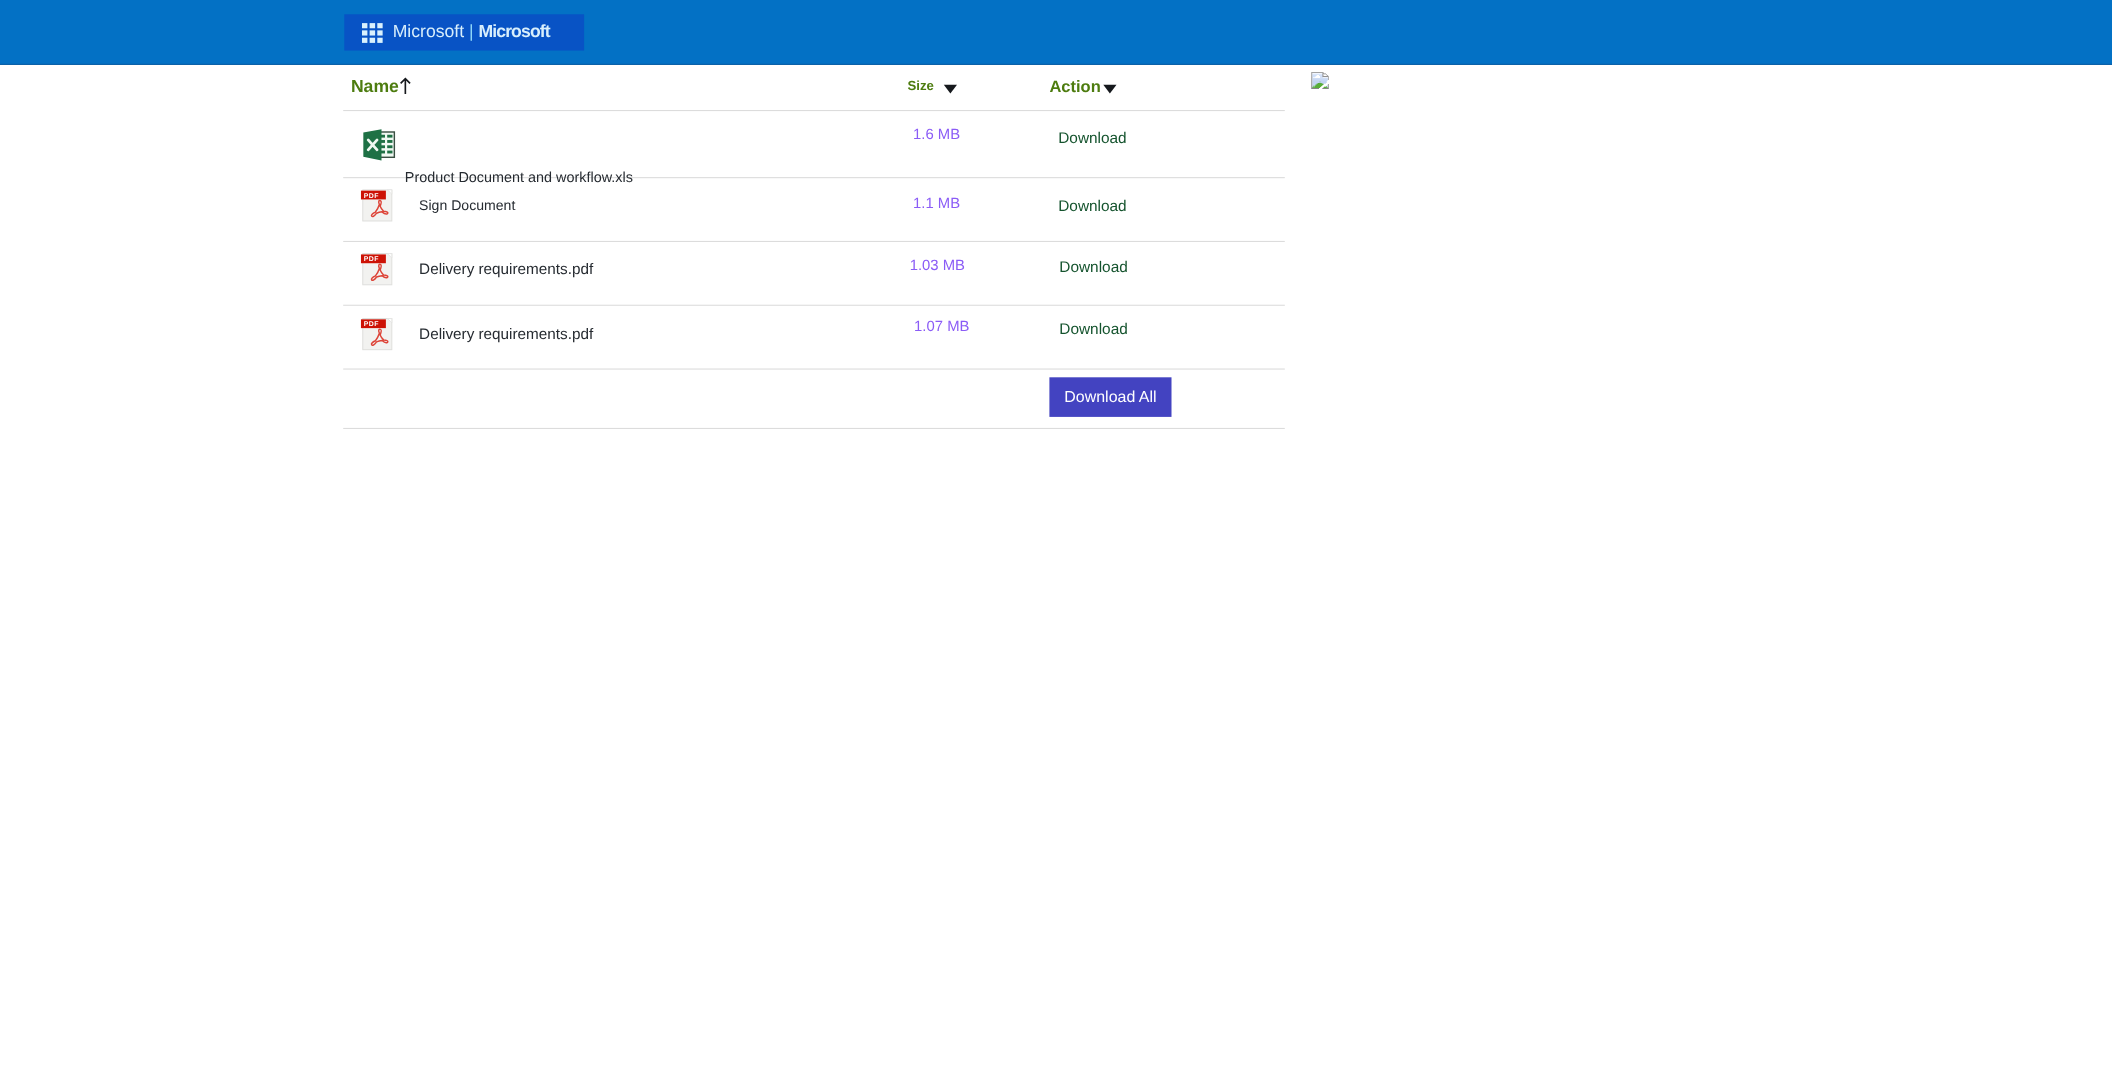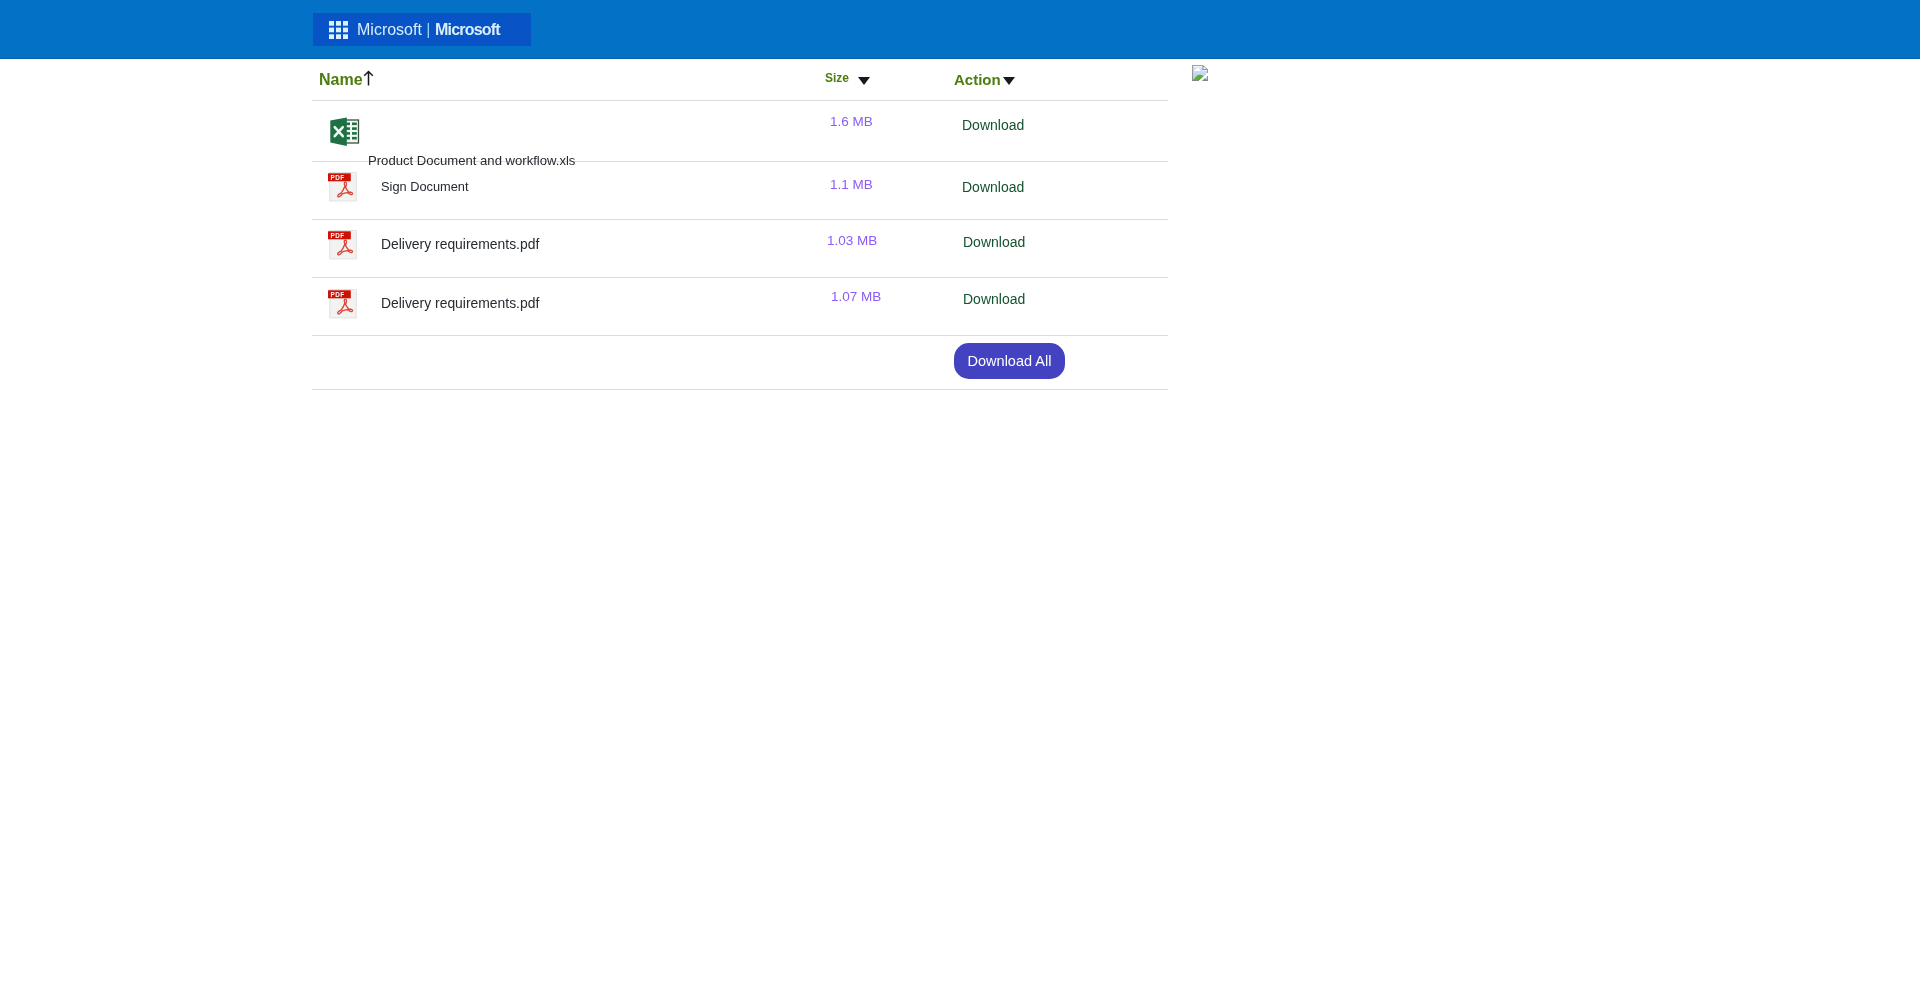--- a/index.html
+++ b/index.html
@@ -105,21 +105,21 @@
     <text x="2.6" y="7.7" font-family="Liberation Sans, sans-serif" font-size="6.3" font-weight="bold" letter-spacing="0.4" fill="#fefefe">PDF</text>
     <g stroke="#dd4438" stroke-width="1.35" fill="none" transform="translate(3.1,-1.4)">
       <path d="M15.2 12.2 c-1.6 -1.4 -2.8 0 -1.4 3.2 c-0.8 2.4 -2 4.8 -3.6 6.8 c-2.6 1.2 -4.2 2.6 -3.4 3.7 c0.8 1 2.6 -0.2 4.4 -2.7 c1.6 -0.6 3.4 -1 5 -1.2 c1.8 1.6 3.8 2.4 4.9 1.6 c1.1 -0.9 -0.4 -2.2 -3.5 -2.2 c-1.2 -1.2 -2.4 -2.8 -3.1 -4.5 c0.9 -2.6 1.2 -4.4 0.7 -4.7"></path>
     </g>
   </svg>
   <div class="abs name" style="left:381px;top:296.5px;font-size:13.9px;">Delivery requirements.pdf</div>
   <div class="abs size" style="left:831px;top:290px;">1.07 MB</div>
   <div class="abs dl" style="left:963px;top:292px;">Download</div>
 
   <div class="abs" style="left:954px;top:343px;width:111px;height:36px;background:#4343c1;color:#ffffff;
-       font-size:14.5px;text-align:center;line-height:36px;border-radius:15px;">Download All</div>
+       font-size:14.5px;text-align:center;line-height:36px;">Download All</div>
 
   <svg class="abs" style="left:1192px;top:65px;" width="16" height="16" viewBox="0 0 16 16" shape-rendering="crispEdges">
     <rect x="0" y="0" width="11" height="1" fill="#a3a3a3"></rect>
     <rect x="11" y="0" width="1" height="1" fill="#cccccc"></rect>
     <rect x="0" y="1" width="1" height="1" fill="#a2a2a3"></rect>
     <rect x="1" y="1" width="1" height="1" fill="#dee1e7"></rect>
     <rect x="2" y="1" width="8" height="1" fill="#f1f6fe"></rect>
     <rect x="10" y="1" width="1" height="1" fill="#b8babc"></rect>
     <rect x="11" y="1" width="1" height="1" fill="#9c9c9c"></rect>
     <rect x="12" y="1" width="1" height="1" fill="#c1c1c1"></rect>

